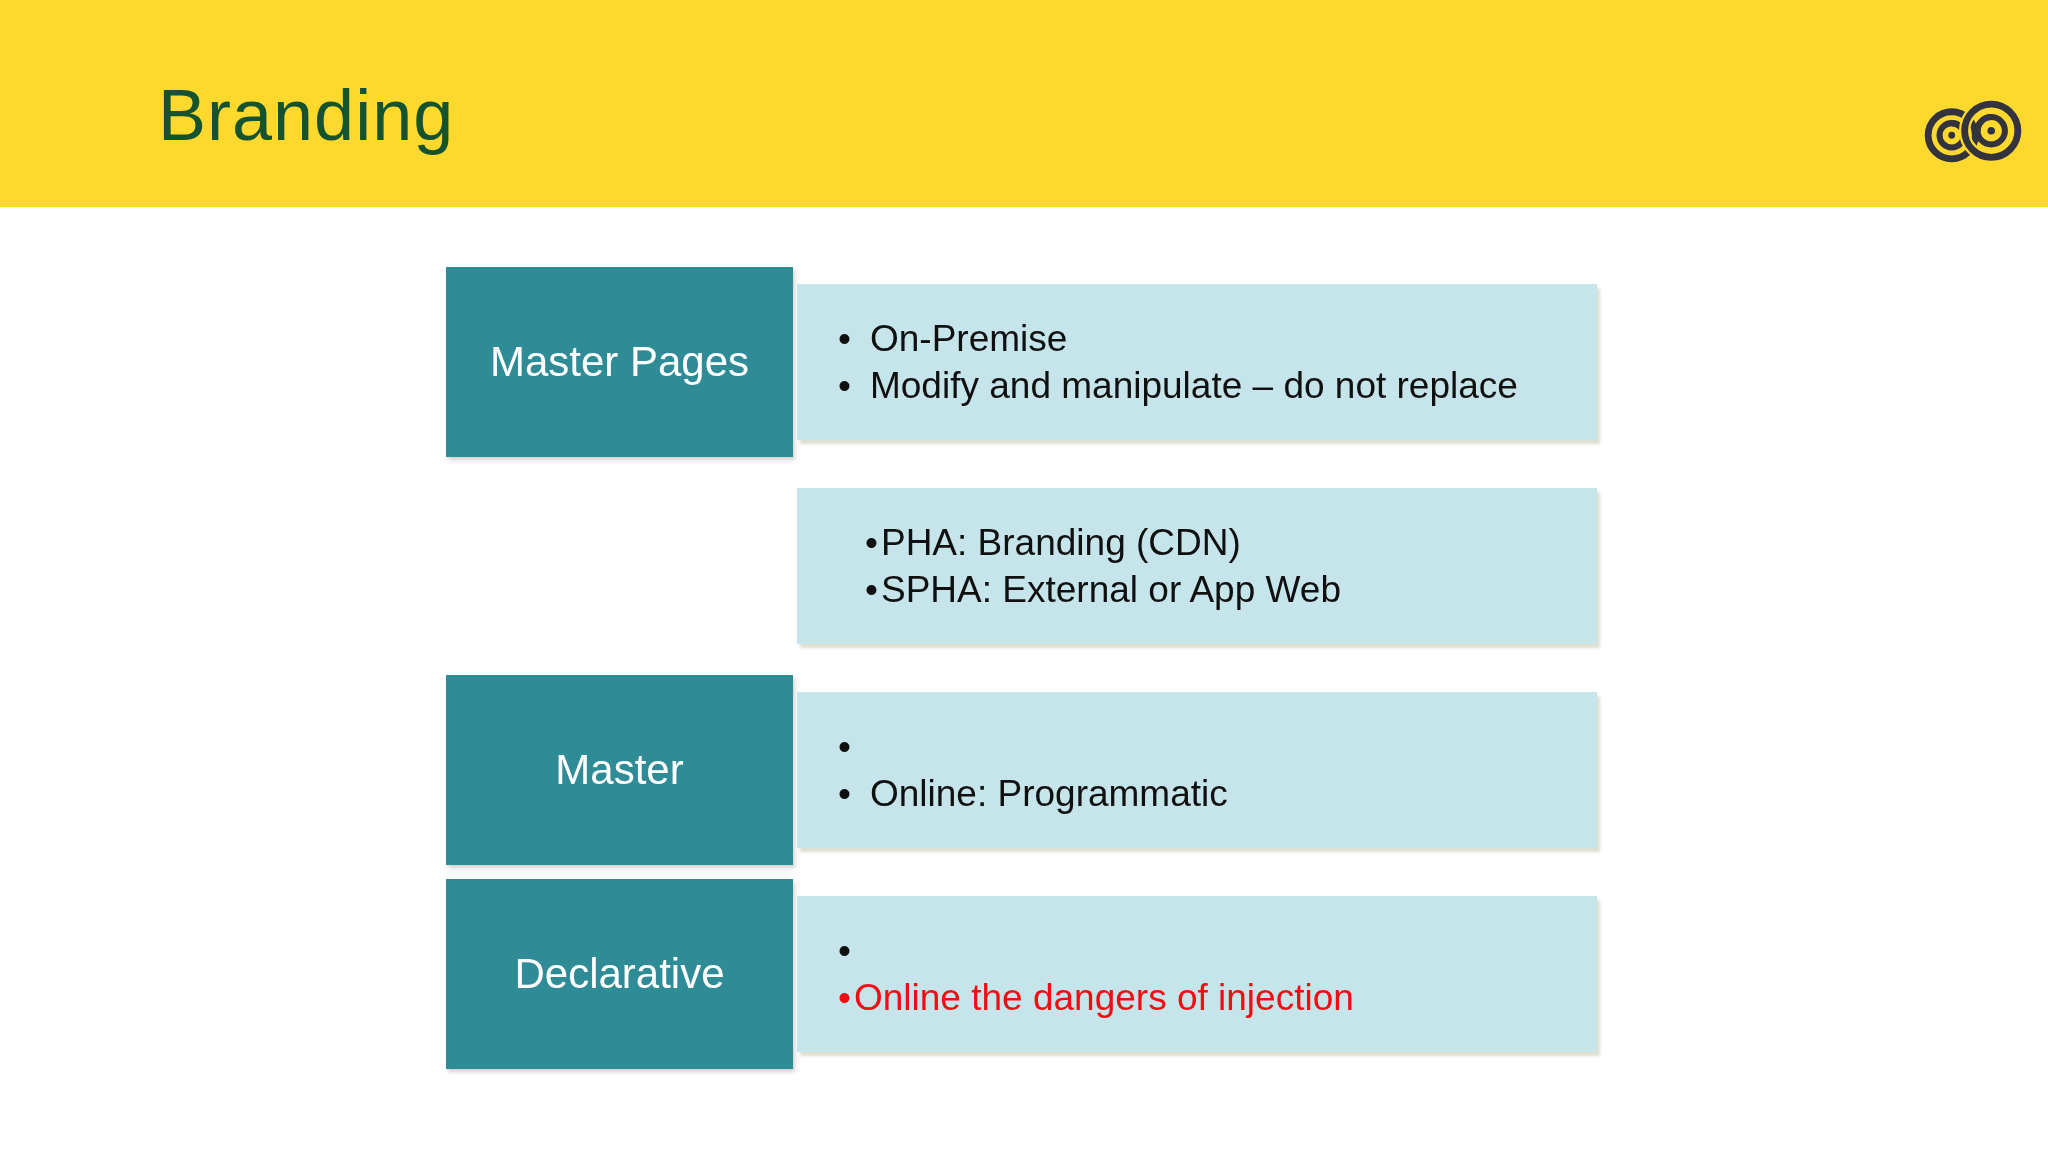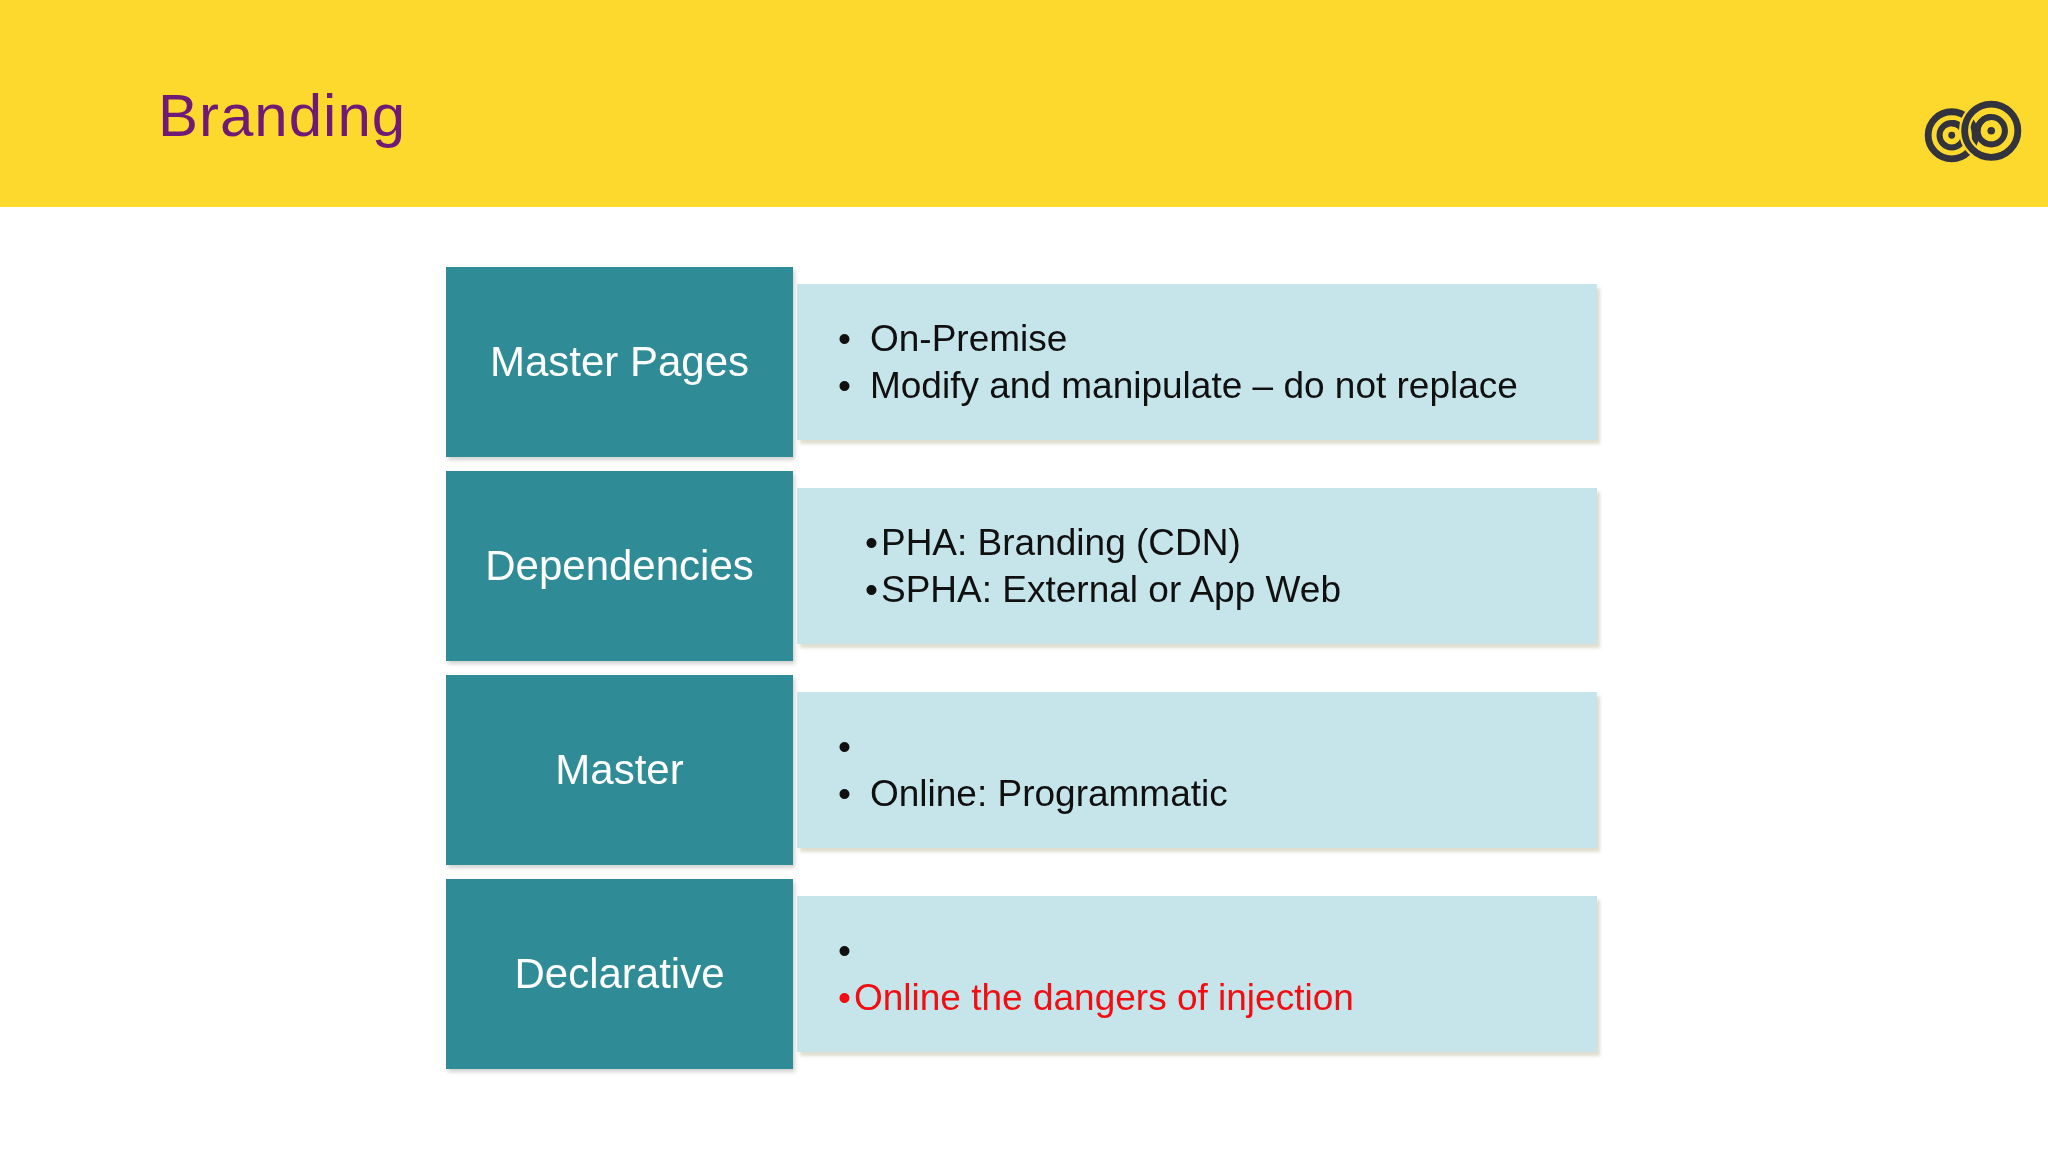--- a/index.html
+++ b/index.html
@@ -6,21 +6,21 @@
   .slide {
     position:relative; width:2048px; height:1152px; overflow:hidden;
     background:#ffffff; font-family:"Liberation Sans", sans-serif;
   }
   .band {
     position:absolute; top:0; left:0; width:2048px; height:207px;
     background:var(--band-yellow,#FDD92D);
   }
   .title {
     position:absolute; left:158px; top:74px;
-    font-size:60px; color:#701a75; line-height:1.14; letter-spacing:1px;margin-top:8px;
+    font-size:72px; color:#14532d; line-height:1.14; letter-spacing:1px;
   }
   .logo {
     position:absolute; left:1916px; top:90px; width:114px; height:86px;
     color:var(--logo-dark,#32333C);
   }
   .rows {
     position:absolute; left:446px; top:267px; width:1151px;
     display:flex; flex-direction:column; gap:14px;
   }
   .row { position:relative; height:190px; }
@@ -86,23 +86,20 @@
           <span class="text">On-Premise</span>
         </div>
         <div class="bullet">
           <span class="marker">•</span>
           <span class="text">Modify and manipulate – do not replace</span>
         </div>
       </div>
     </div>
 
     <div class="row row-tight row-indent2">
-      <div class="label-box">
-        <span>Dependencies</span>
-      </div>
       <div class="content-box">
         <div class="bullet">
           <span class="marker">•</span>
           <span class="text">PHA: Branding (CDN)</span>
         </div>
         <div class="bullet">
           <span class="marker">•</span>
           <span class="text">SPHA: External or App Web</span>
         </div>
       </div>

